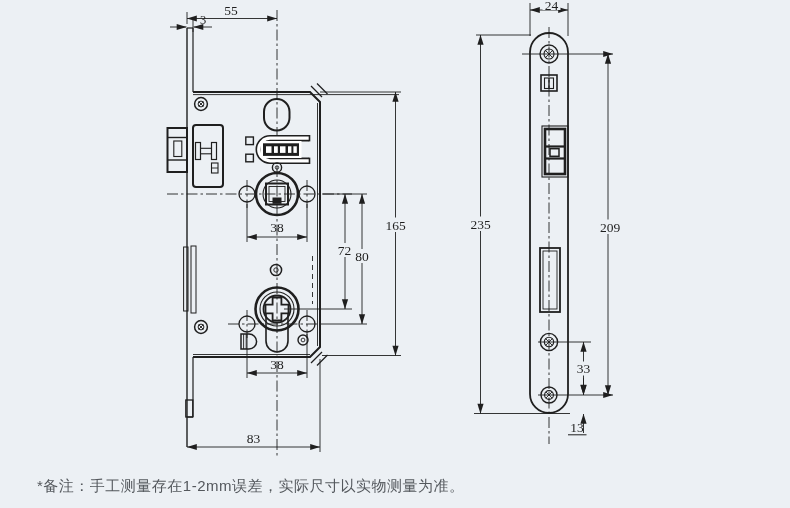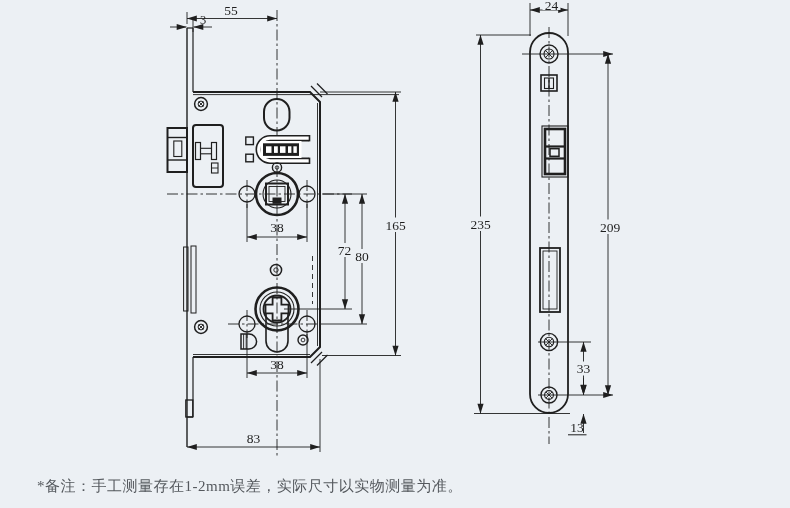--- a/index.html
+++ b/index.html
@@ -13,21 +13,21 @@
   svg{display:block;color:var(--line,#1f1f1f);}
   .ln{stroke:var(--line,#1f1f1f);fill:none;}
   .fl{fill:var(--line,#1f1f1f);stroke:none;}
   .wfl{fill:#ffffff;stroke:none;}
   .mask{fill:var(--background,#ecf0f4);stroke:none;}
   .cl{stroke:var(--line,#1f1f1f);fill:none;stroke-width:0.9;stroke-dasharray:11 3 2.5 3;}
   .hid{stroke:var(--line,#1f1f1f);fill:none;stroke-width:0.9;stroke-dasharray:5 4;}
   text.dim{fill:var(--line,#1f1f1f);font-family:"Liberation Serif", serif;font-size:13.5px;text-anchor:middle;}
   .note{
     position:absolute;left:37px;top:477px;width:720px;
-    font-family:Liberation Serif, serif;
+    font-family:Liberation Sans, sans-serif;
     font-size:15px;color:var(--note_text,#54585d);letter-spacing:0.5px;
   }
 </style>
 </head>
 <body>
 
 <div class="stage">
 <svg width="790" height="466" viewBox="0 0 790 466">
   <defs>
     <marker id="arw" viewBox="0 0 10 8" markerWidth="10.5" markerHeight="8" refX="9.8" refY="4" orient="auto-start-reverse" markerUnits="userSpaceOnUse">

